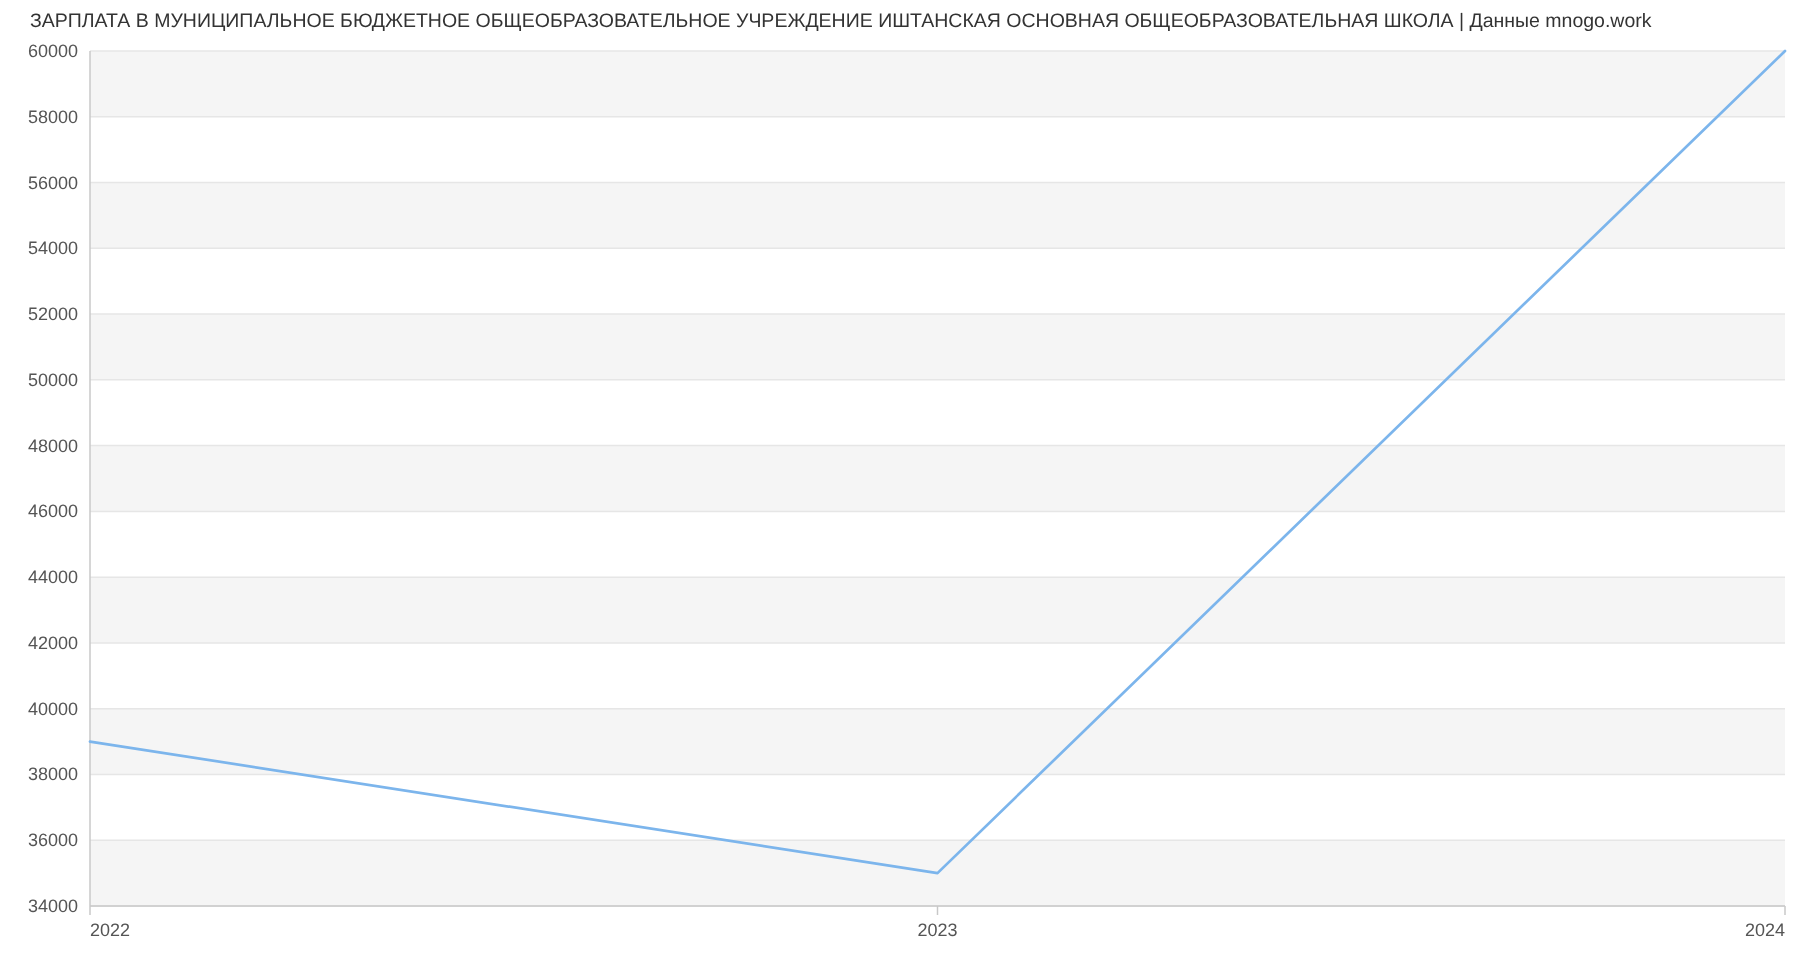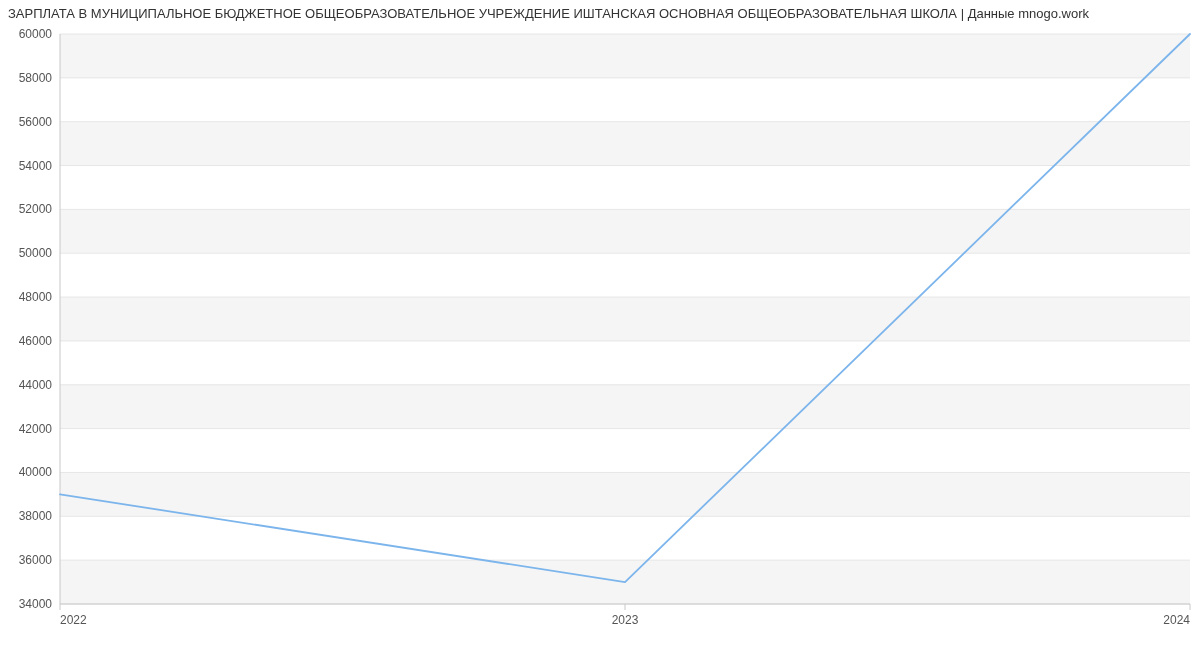--- a/index.html
+++ b/index.html
@@ -9,21 +9,21 @@
     height: 650px;
     background: #ffffff;
     font-family: "Helvetica Neue", Arial, sans-serif;
     color: #333;
     overflow: hidden;
   }
   .chart-title {
     font-size: 13px;
     color: #333;
     text-align: left;
-    padding: 6px 8px 0 8px;
+    padding: 6px 8px 0 20px;
     white-space: nowrap;
     overflow: hidden;
   }
   .plot-wrap {
     position: absolute;
     left: 0;
     top: 24px;
     width: 1200px;
     height: 616px;
   }

